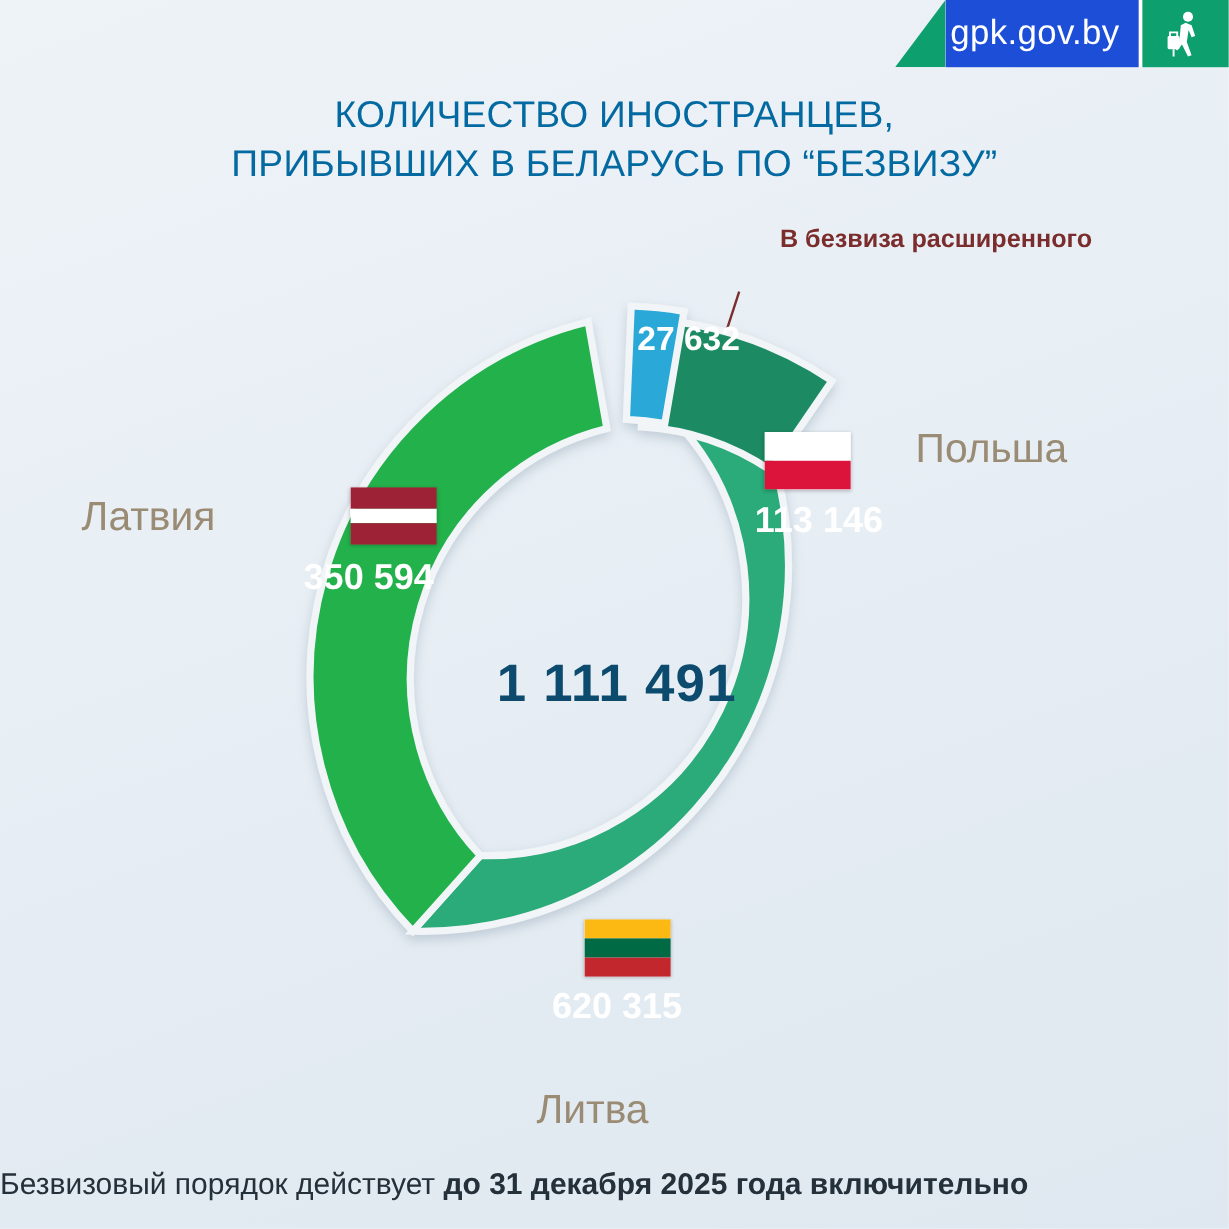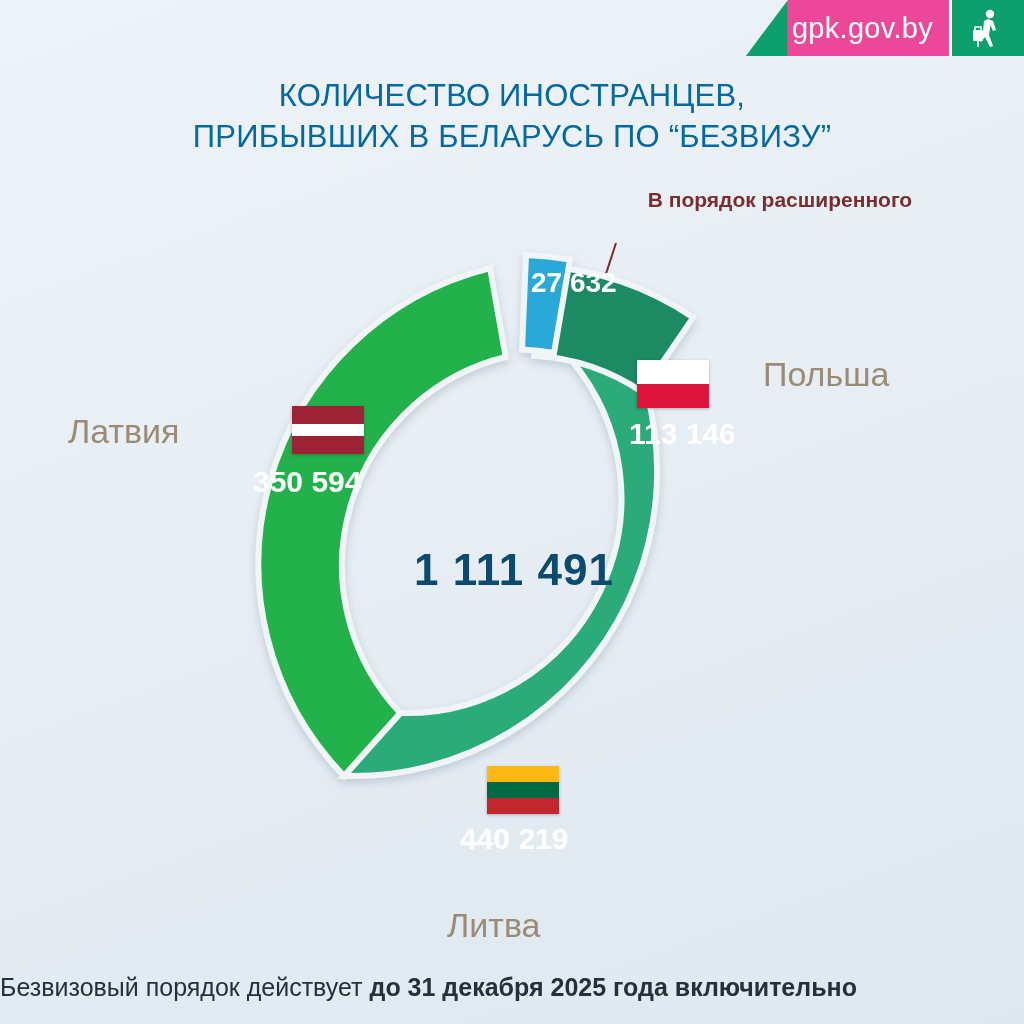--- a/index.html
+++ b/index.html
@@ -23,21 +23,21 @@
     height: 56px;
     display: flex;
     align-items: stretch;
   }
   .header-bar .cut {
     width: 42px;
     background: #0e9f6e;
     clip-path: polygon(100% 0, 100% 100%, 0 100%);
   }
   .header-site {
-    background: #ec4899;
+    background: #1d4ed8;
     color: #ffffff;
     font-size: 29px;
     font-weight: 400;
     display: flex;
     align-items: center;
     padding: 0 16px 0 4px;
     letter-spacing: 0.3px;
   }
   .header-divider {
     width: 3px;
@@ -200,21 +200,21 @@
     </svg>
   </div>
 </div>
 
 <div class="title">
   <div>КОЛИЧЕСТВО ИНОСТРАНЦЕВ,</div>
   <div>ПРИБЫВШИХ В БЕЛАРУСЬ ПО “БЕЗВИЗУ”</div>
 </div>
 
 <div class="annotation">
-  <div>В порядок расширенного</div>
+  <div>В безвиза расширенного</div>
 </div>
 <div class="annot-line"></div>
 
 <div class="chart-wrap">
   <svg width="636" height="636" viewBox="0 0 636 636">
     <defs>
       <filter id="sliceShadow" x="-30%" y="-30%" width="160%" height="160%">
         <feDropShadow dx="0" dy="4" stdDeviation="5" flood-color="#8fa2b1" flood-opacity="0.45"></feDropShadow>
       </filter>
     </defs>
@@ -261,21 +261,21 @@
   <div class="a"></div>
     <div class="b"></div>
 </div>
 <div class="flag f-lithuania">
   <div class="a"></div>
     <div class="b"></div>
     <div class="c"></div>
 </div>
 
 <div class="slice-value v-latvia">350 594</div>
-<div class="slice-value v-lithuania">440 219</div>
+<div class="slice-value v-lithuania">620 315</div>
 <div class="slice-value v-poland">113 146</div>
 <div class="slice-value v-extended">27 632</div>
 
 <div class="country-name n-latvia">Латвия</div>
 <div class="country-name n-poland">Польша</div>
 <div class="country-name n-lithuania">Литва</div>
 
 <div class="footer">
   <span>Безвизовый порядок действует </span><span class="bold">до 31 декабря 2025 года включительно</span>
 </div>

